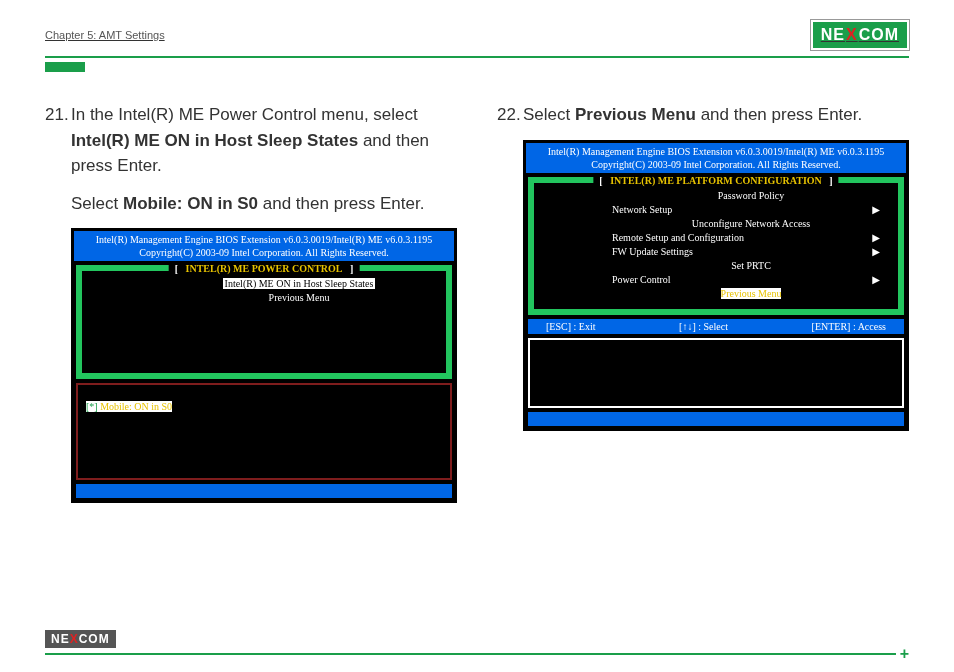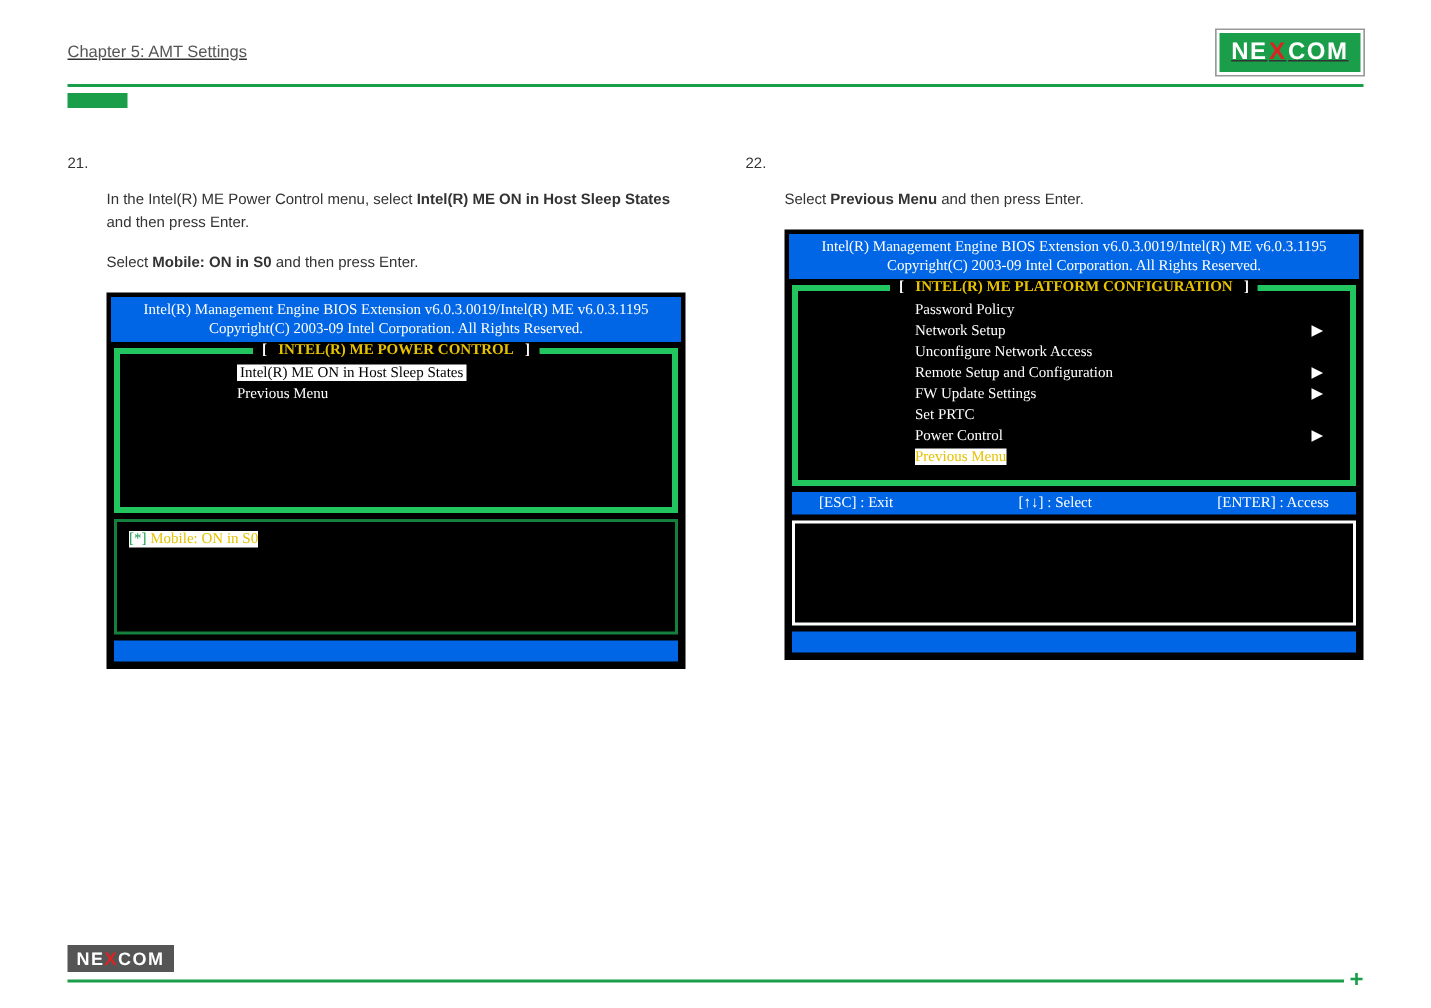--- a/index.html
+++ b/index.html
@@ -11,41 +11,41 @@
   .chapter-title { font-size: 11px; color: #555; }
   .logo-top { display: flex; align-items: center; }
   .logo-box { background: #1a9e4a; color: #fff; font-weight: bold; font-size: 16px; padding: 4px 8px; letter-spacing: 1px; display: inline-flex; align-items: center; border: 2px solid #fff; outline: 1px solid #999; }
   .logo-box .x { color: #d22; margin: 0 1px; }
   .header-rule { height: 2px; background: #1a9e4a; margin-bottom: 4px; }
   .header-tab { width: 40px; height: 10px; background: #1a9e4a; }
   
   .content { display: flex; gap: 40px; margin-top: 30px; }
   .column { flex: 1; }
   
-  .step { font-size: 10px; line-height: 1.5; margin-bottom: 12px; }
+  .step { font-size: 17px; line-height: 1.5; margin-bottom: 12px; }
   .step-num-hang { display: flex; }
   .step-num { width: 26px; flex-shrink: 0; }
-  .step-body { flex: 1; margin-top: 24px; }
+  .step-body { flex: 1; }
   b { font-weight: bold; }
   
   .bios { background: #000; color: #fff; font-family: Liberation Serif, serif; font-size: 10px; margin-top: 8px; padding: 3px; }
   .bios-banner { background: #0066e6; color: #fff; text-align: center; padding: 2px 4px; line-height: 1.3; }
-  .bios-section { border: 4px solid #22c55e; margin: 4px 2px; padding: 6px 8px 8px 8px; position: relative; }
+  .bios-section { border: 6px solid #22c55e; margin: 4px 2px; padding: 6px 8px 8px 8px; position: relative; text-align: center; }
   .bios-section-title { color: #e6c200; font-weight: bold; position: absolute; top: -8px; left: 50%; transform: translateX(-50%); background: #000; padding: 0 6px; white-space: nowrap; font-size: 10px; }
   .bios-section-title .bracket { color: #fff; }
   .bios-menu { padding-left: 70px; line-height: 1.4; }
   .bios-menu-item { color: #fff; }
   .bios-menu-item.hl { background: #fff; color: #000; display: inline; padding: 0 2px; }
   .bios-menu-row { display: flex; justify-content: space-between; padding-right: 10px; }
   .arrow { color: #fff; font-size: 10px; }
   .bios-menu-item.sel { color: #e6c200; background: #fff; display: inline; }
   
   .bios-keyrow { background: #0066e6; color: #fff; display: flex; justify-content: space-between; padding: 2px 18px; margin: 2px; font-size: 10px; }
   
-  .bios-subsection { border: 2px solid #15803d; margin: 4px 2px; padding: 6px 8px; }
+  .bios-subsection { border: 2px solid #7f1d1d; margin: 4px 2px; padding: 16px 8px; }
   .bios-option { color: #fff; font-size: 10px; }
   .bios-option.selected { background: #fff; color: #e6c200; display: inline-block; }
   
   .bios-empty { border: 2px solid #fff; margin: 4px 2px; height: 70px; }
   .bios-bottom-bar { background: #0066e6; height: 14px; margin: 2px; }
   
   .footer { position: absolute; bottom: 14px; left: 45px; right: 45px; }
   .footer-logo-row { display: flex; align-items: center; margin-bottom: 2px; }
   .footer-logo { background: #555; color: #fff; font-weight: bold; font-size: 12px; padding: 2px 6px; letter-spacing: 1px; display: inline-flex; align-items: center; }
   .footer-logo .x { color: #d22; }

